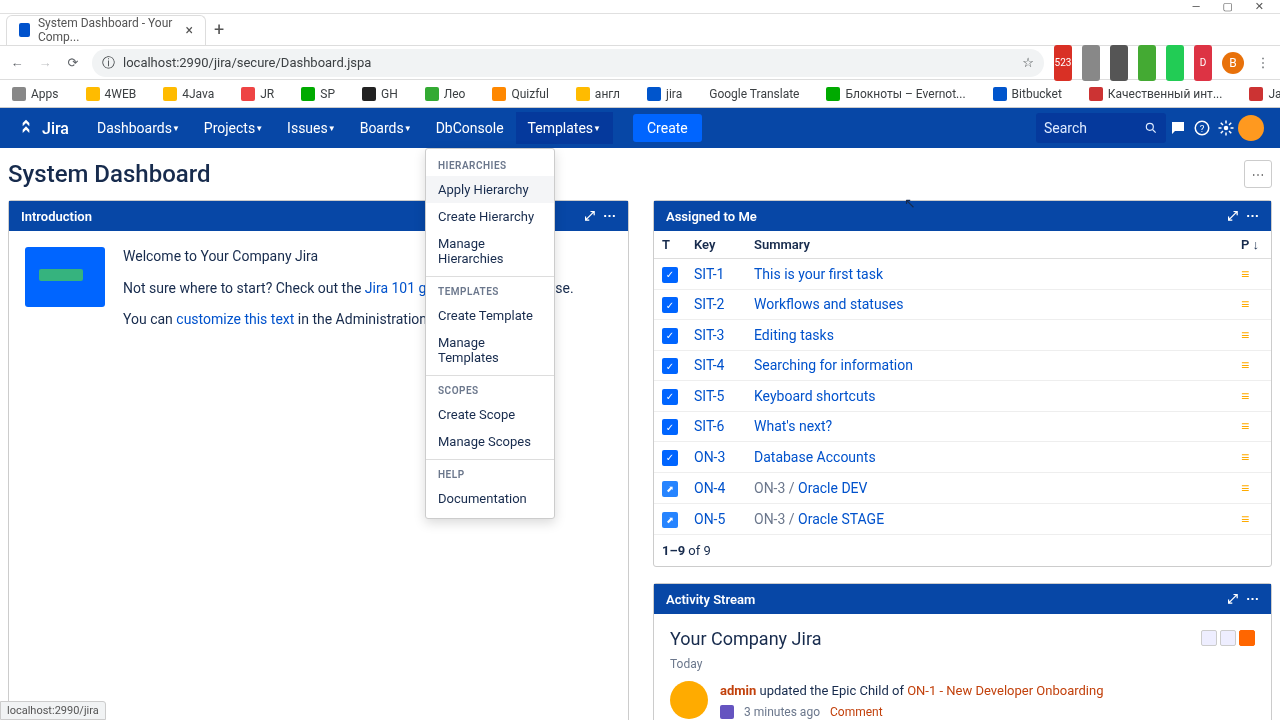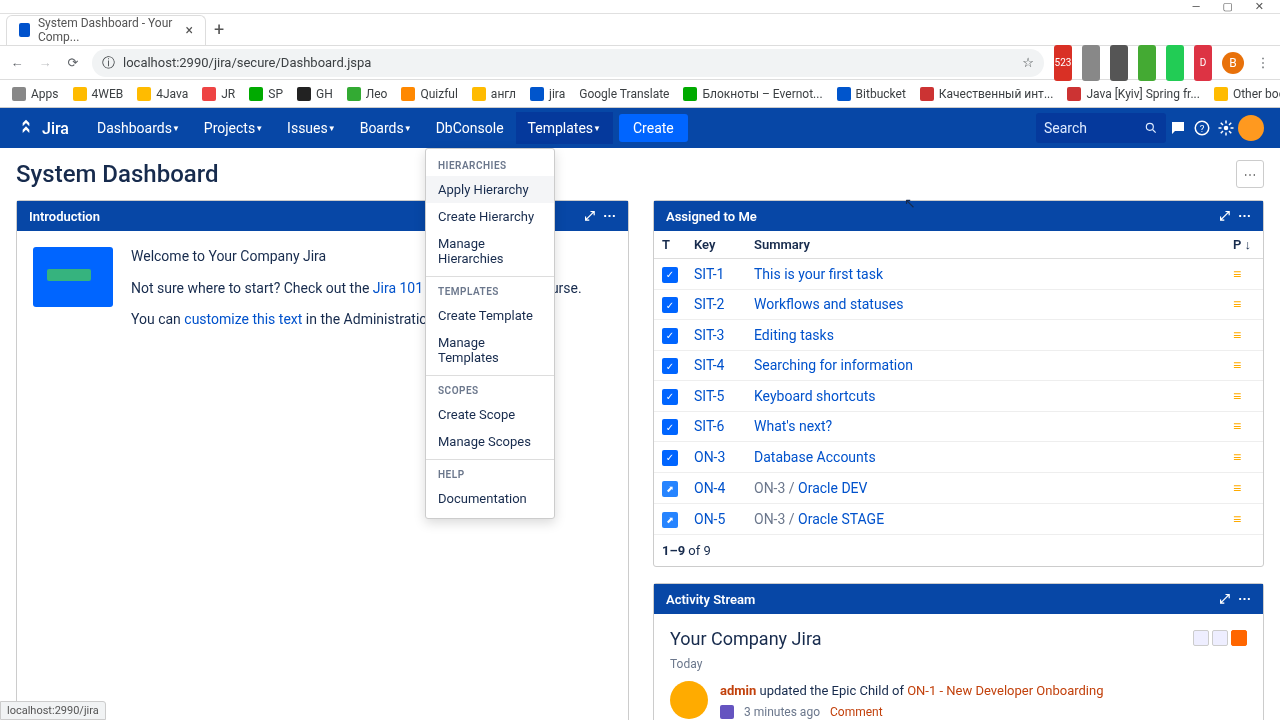--- a/index.html
+++ b/index.html
@@ -9,39 +9,39 @@
 .tab-strip .tab{display:flex;align-items:center;gap:8px;padding:0 12px;height:30px;background:#fff;border:1px solid #ddd;border-bottom:none;border-radius:6px 6px 0 0;font-size:12px;color:#555;max-width:200px}
 .tab .favicon{width:14px;height:14px;background:#0052cc;border-radius:2px}
 .tab .close{font-size:14px;color:#555;cursor:pointer}
 .newtab{width:26px;height:26px;display:flex;align-items:center;justify-content:center;color:#555;font-size:18px;cursor:pointer}
 .addr-bar{height:34px;display:flex;align-items:center;padding:0 8px;gap:10px;border-bottom:1px solid #ddd}
 .navbtn{width:18px;height:18px;display:flex;align-items:center;justify-content:center;color:#5f6368;cursor:pointer}
 .addr-bar .url-box{flex:1;display:flex;align-items:center;height:28px;background:#f1f3f4;border-radius:14px;padding:0 10px;color:#3c4043;font-size:13px}
 .addr-bar .icon-strip{display:flex;align-items:center;gap:10px}
 .ext-icon{width:18px;height:36px;border-radius:3px;display:flex;align-items:center;justify-content:center;font-size:10px;color:#fff;font-weight:normal}
 .avatar-b{width:22px;height:22px;border-radius:50%;background:#e8710a;color:white;display:flex;align-items:center;justify-content:center;font-size:12px}
-.bm-bar{height:28px;display:flex;align-items:center;padding:0 12px;gap:14px;border-bottom:1px solid #ccc;font-size:12px;color:#3c4043}
+.bm-bar{height:28px;display:flex;align-items:center;padding:0 12px;gap:27px;border-bottom:1px solid #ccc;font-size:12px;color:#3c4043}
 .bm-item{display:flex;align-items:center;gap:5px;cursor:pointer;white-space:nowrap}
 .bm-ico{width:14px;height:14px;border-radius:2px}
 .jira-nav{height:40px;background:#0747a6;display:flex;align-items:center;padding:0 16px;color:#fff}
 .jira-logo{display:flex;align-items:center;gap:6px;margin-right:16px}
 .jira-logo svg{width:20px;height:20px}
 .jira-logo span{font-weight:500;font-size:16px}
 .jira-menus{display:flex}
 .jira-menu-item{padding:0 12px;height:32px;display:flex;align-items:center;cursor:pointer;font-size:14px}
 .jira-menu-item.active{background:#05399c}
 .caret{font-size:8px}
-.create-btn{background:#0065ff;padding:6px 14px;border-radius:3px;font-size:14px;cursor:pointer;margin-left:6px}
+.create-btn{background:#0065ff;padding:6px 14px;border-radius:3px;font-size:14px;cursor:pointer;margin-left:20px}
 .jira-right{margin-left:auto;display:flex;align-items:center;}
 .search-box{display:flex;align-items:center;background:#05399c;border-radius:3px;padding:0 8px;height:30px;width:130px}
 .search-box input{background:transparent;border:none;color:#deebff;font-size:14px;width:100px;outline:none}
 .search-box input::placeholder{color:#deebff}
 .nav-icon{width:24px;height:24px;display:flex;align-items:center;justify-content:center;cursor:pointer}
 .user-avatar{width:26px;height:26px;border-radius:50%;background:#ff991f}
-.page-body{padding:12px 16px;position:relative;height:calc(720px - 14px - 32px - 34px - 28px - 40px);background:#fff}
+.page-body{padding:12px 8px;position:relative;height:calc(720px - 14px - 32px - 34px - 28px - 40px);background:#fff}
 .page-head{display:flex;align-items:center;justify-content:space-between;margin-bottom:12px}
 .page-title{font-size:24px;font-weight:500;color:#172b4d}
 .page-head-actions{width:28px;height:28px;border:1px solid #ccc;border-radius:3px;display:flex;align-items:center;justify-content:center;color:#555;cursor:pointer}
 .gadgets{display:flex;gap:24px}
 .gadget{flex:1;border:1px solid #ccc;border-radius:3px;min-width:0}
 .gadget-header{background:#0747a6;color:#fff;padding:7px 12px;display:flex;align-items:flex-end;justify-content:space-between;font-size:13px;font-weight:600}
 .gadget-header-actions{display:flex;gap:8px}
 .gh-act{cursor:pointer;font-size:13px}
 .gadget-body{padding:16px;font-size:14px;color:#172b4d}
 .intro-flex{display:flex;gap:18px}

